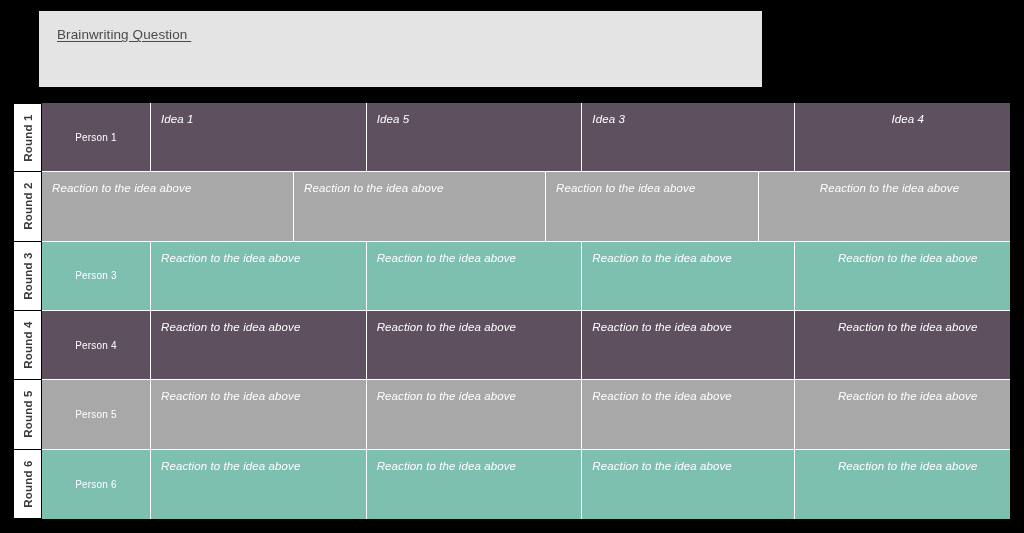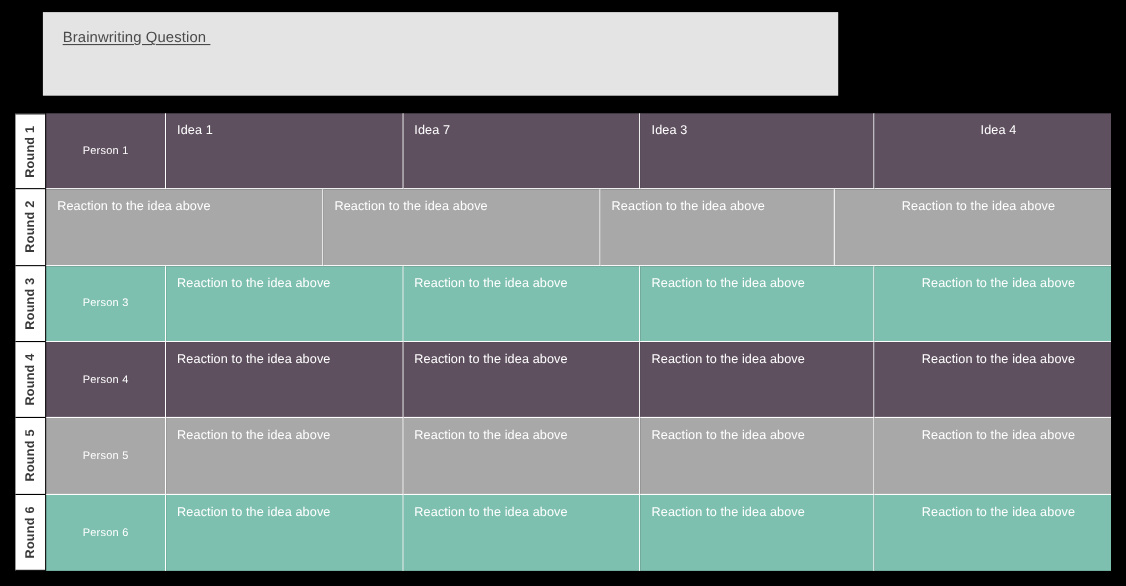--- a/index.html
+++ b/index.html
@@ -92,20 +92,21 @@
     letter-spacing: 0.2px;
   }
   .idea-cell {
     flex: 1 1 0;
     box-sizing: border-box;
     border-right: 1.5px solid #FFFFFF;
     border-bottom: 1.5px solid #FFFFFF;
     padding: 10px 0 0 10px;
     color: #FFFFFF;
     font-size: 11.5px;
+    font-style: italic;
     letter-spacing: 0.1px;
   }
   .idea-cell.last { border-right: none; text-align: center; }
   .idea-cell.w3 { flex: 0 0 213px; }
 
   .theme-purple .person-cell,
   .theme-purple .idea-cell { background: #5F5060; }
   .theme-gray   .person-cell,
   .theme-gray   .idea-cell { background: #A8A8A8; }
   .theme-teal   .person-cell,
@@ -123,21 +124,21 @@
 
 <div id="grid">
 
   <div class="row theme-purple">
     <div class="round-cell">
       <span class="round-label">Round 1</span>
     </div>
     <div class="gap-cell"></div>
     <div class="person-cell">Person 1</div>
     <div class="idea-cell">Idea 1</div>
-    <div class="idea-cell">Idea 7</div>
+    <div class="idea-cell">Idea 5</div>
     <div class="idea-cell w3">Idea 3</div>
     <div class="idea-cell last">Idea 4</div>
   </div>
 
   <div class="row theme-gray">
     <div class="round-cell">
       <span class="round-label">Round 2</span>
     </div>
     <div class="gap-cell"></div>
     <div class="idea-cell">Reaction to the idea above</div>

